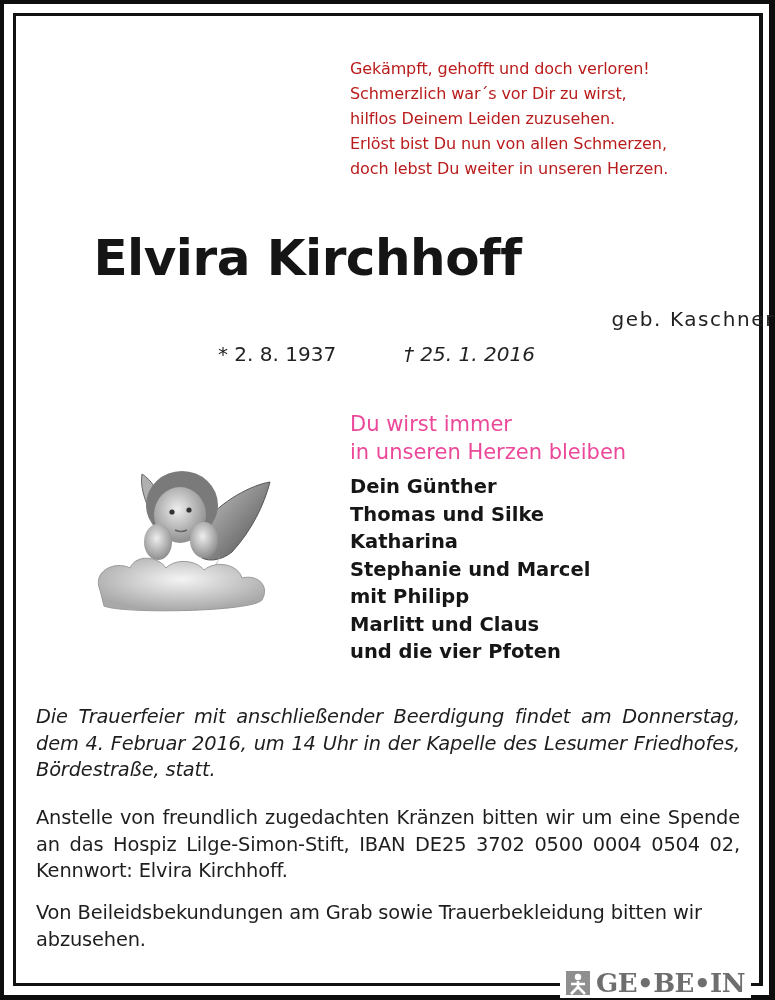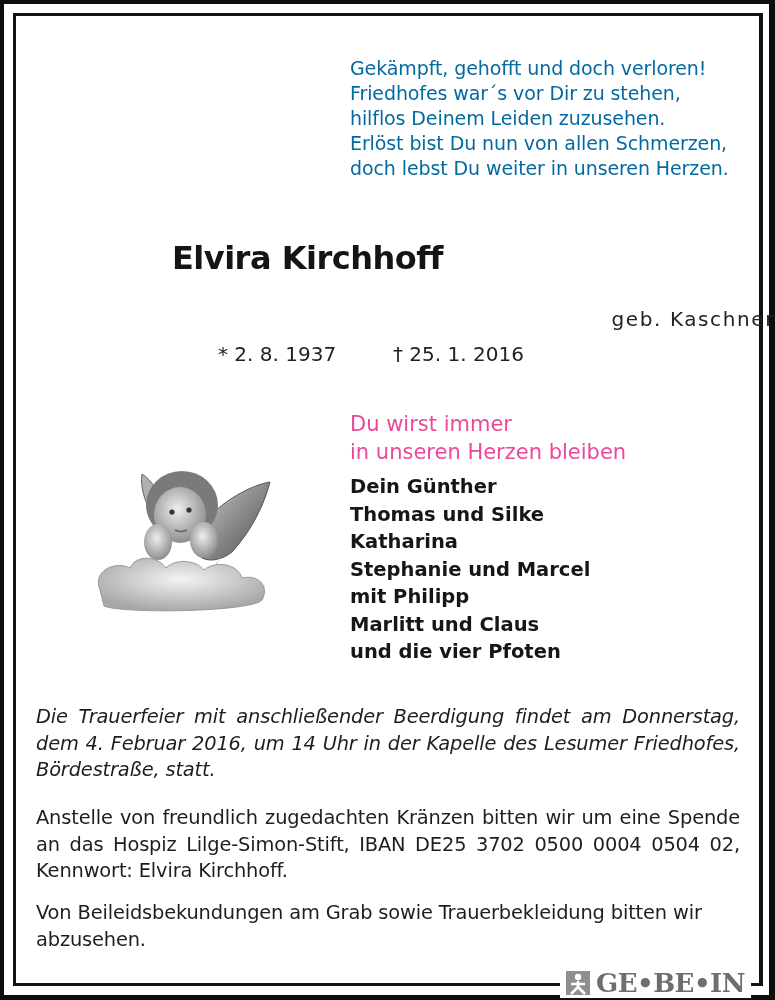--- a/index.html
+++ b/index.html
@@ -2,30 +2,30 @@
 <html><head>
 <meta charset="utf-8">
 <style>
   html, body { margin: 0; padding: 0; background: #fff; }
   body { width: 775px; height: 1000px; position: relative; overflow: hidden;
          font-family: "DejaVu Sans", sans-serif; color: #1a1a1a; }
   .frame-outer { position: absolute; left: 0; top: 0; width: 775px; height: 1000px;
                  box-sizing: border-box; border: 4px solid #0d0d0d; border-right-width: 6px; border-bottom-width: 5px; }
   .frame-inner { position: absolute; left: 13px; top: 13px; width: 750px; height: 973px;
                  box-sizing: border-box; border: 3px solid #111; border-right-width: 4px; }
-  .verse { position: absolute; left: 350px; top: 56px; font-size: 19px; line-height: 25px;
-           color: #0369a1; letter-spacing: -0.1px; }
+  .verse { position: absolute; left: 350px; top: 56px; font-size: 16px; line-height: 25px;
+           color: #b91c1c; letter-spacing: -0.1px; }
   .verse div { white-space: nowrap; }
   .name { position: absolute; left: 0; width: 615px; top: 228px; text-align: center;
-          font-size: 32px; font-weight: bold; letter-spacing: -0.5px; color: #151515; line-height: 60px; }
+          font-size: 50px; font-weight: bold; letter-spacing: -0.5px; color: #151515; line-height: 60px; }
   .maiden { position: absolute; left: 0; width: 775px; top: 307px; text-align: right;
             font-size: 20px; letter-spacing: 1.6px; color: #222; }
   .dates { position: absolute; top: 342px; font-size: 20px; color: #222; white-space: nowrap; }
   .dates .born { position: absolute; left: 218px; }
-  .dates .died { position: absolute; left: 393px; }
+  .dates .died { position: absolute; left: 404px; font-style: italic; }
   .memory { position: absolute; left: 350px; top: 410px; font-size: 21px; line-height: 28px; color: #ec4899; }
   .memory div { white-space: nowrap; }
   .family { position: absolute; left: 350px; top: 473px; font-size: 19.5px; font-weight: bold;
             line-height: 27.5px; color: #161616; }
   .family div { white-space: nowrap; }
   .angel { position: absolute; left: 92px; top: 460px; width: 180px; height: 155px; }
   .para { position: absolute; left: 36px; width: 704px; font-size: 19.4px; line-height: 26.5px;
           color: #1e1e1e; text-align: justify; text-align-last: left; letter-spacing: -0.15px; }
   .p1 { top: 704px; font-style: italic; }
   .p2 { top: 805px; }
@@ -37,21 +37,21 @@
                color: #6e6e6e; letter-spacing: -0.5px; line-height: 30px; }
 </style>
 </head>
 <body>
 
 <div class="frame-outer"></div>
 <div class="frame-inner"></div>
 
 <div class="verse">
   <div>Gekämpft, gehofft und doch verloren!</div>
-  <div>Friedhofes war´s vor Dir zu stehen,</div>
+  <div>Schmerzlich war´s vor Dir zu wirst,</div>
   <div>hilflos Deinem Leiden zuzusehen.</div>
   <div>Erlöst bist Du nun von allen Schmerzen,</div>
   <div>doch lebst Du weiter in unseren Herzen.</div>
 </div>
 
 <div class="name">Elvira Kirchhoff</div>
 <div class="maiden">geb. Kaschner</div>
 <div class="dates">
   <span class="born">* 2. 8. 1937</span>
   <span class="died">† 25. 1. 2016</span>

